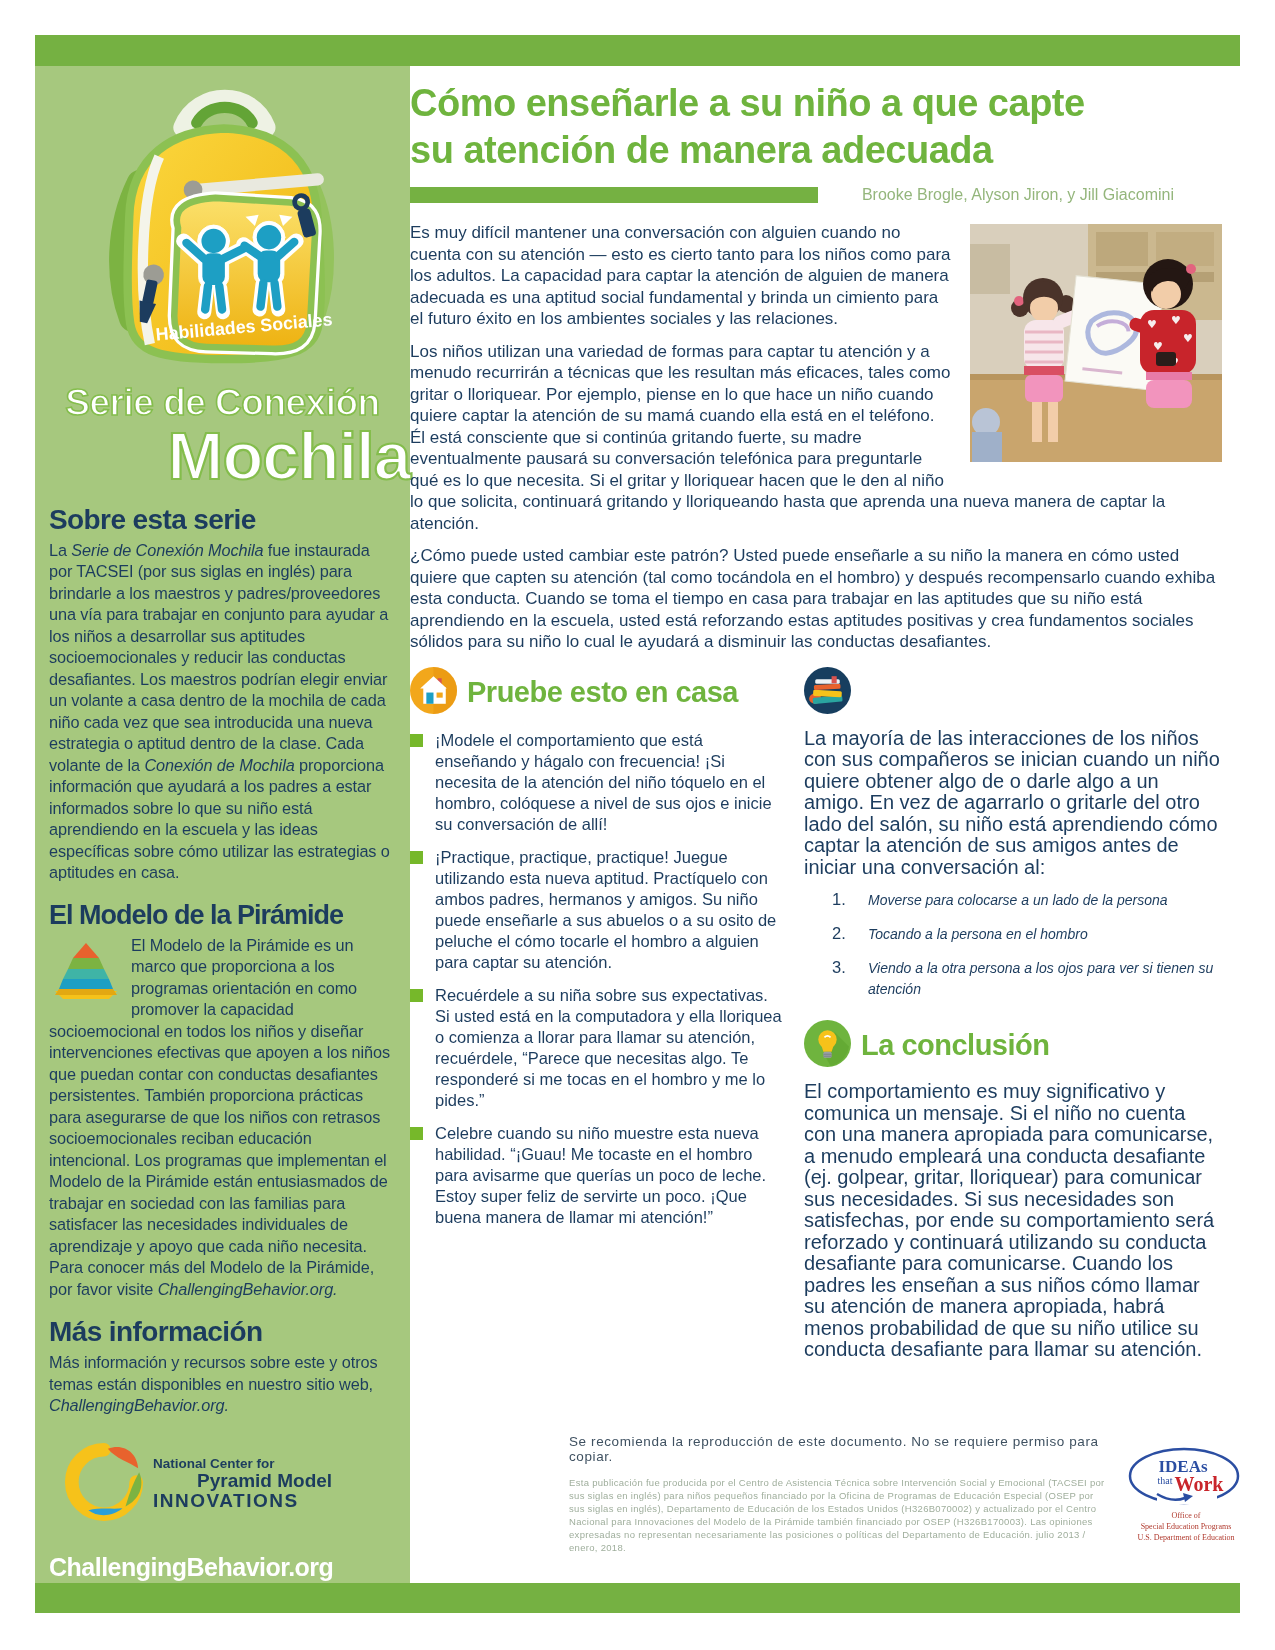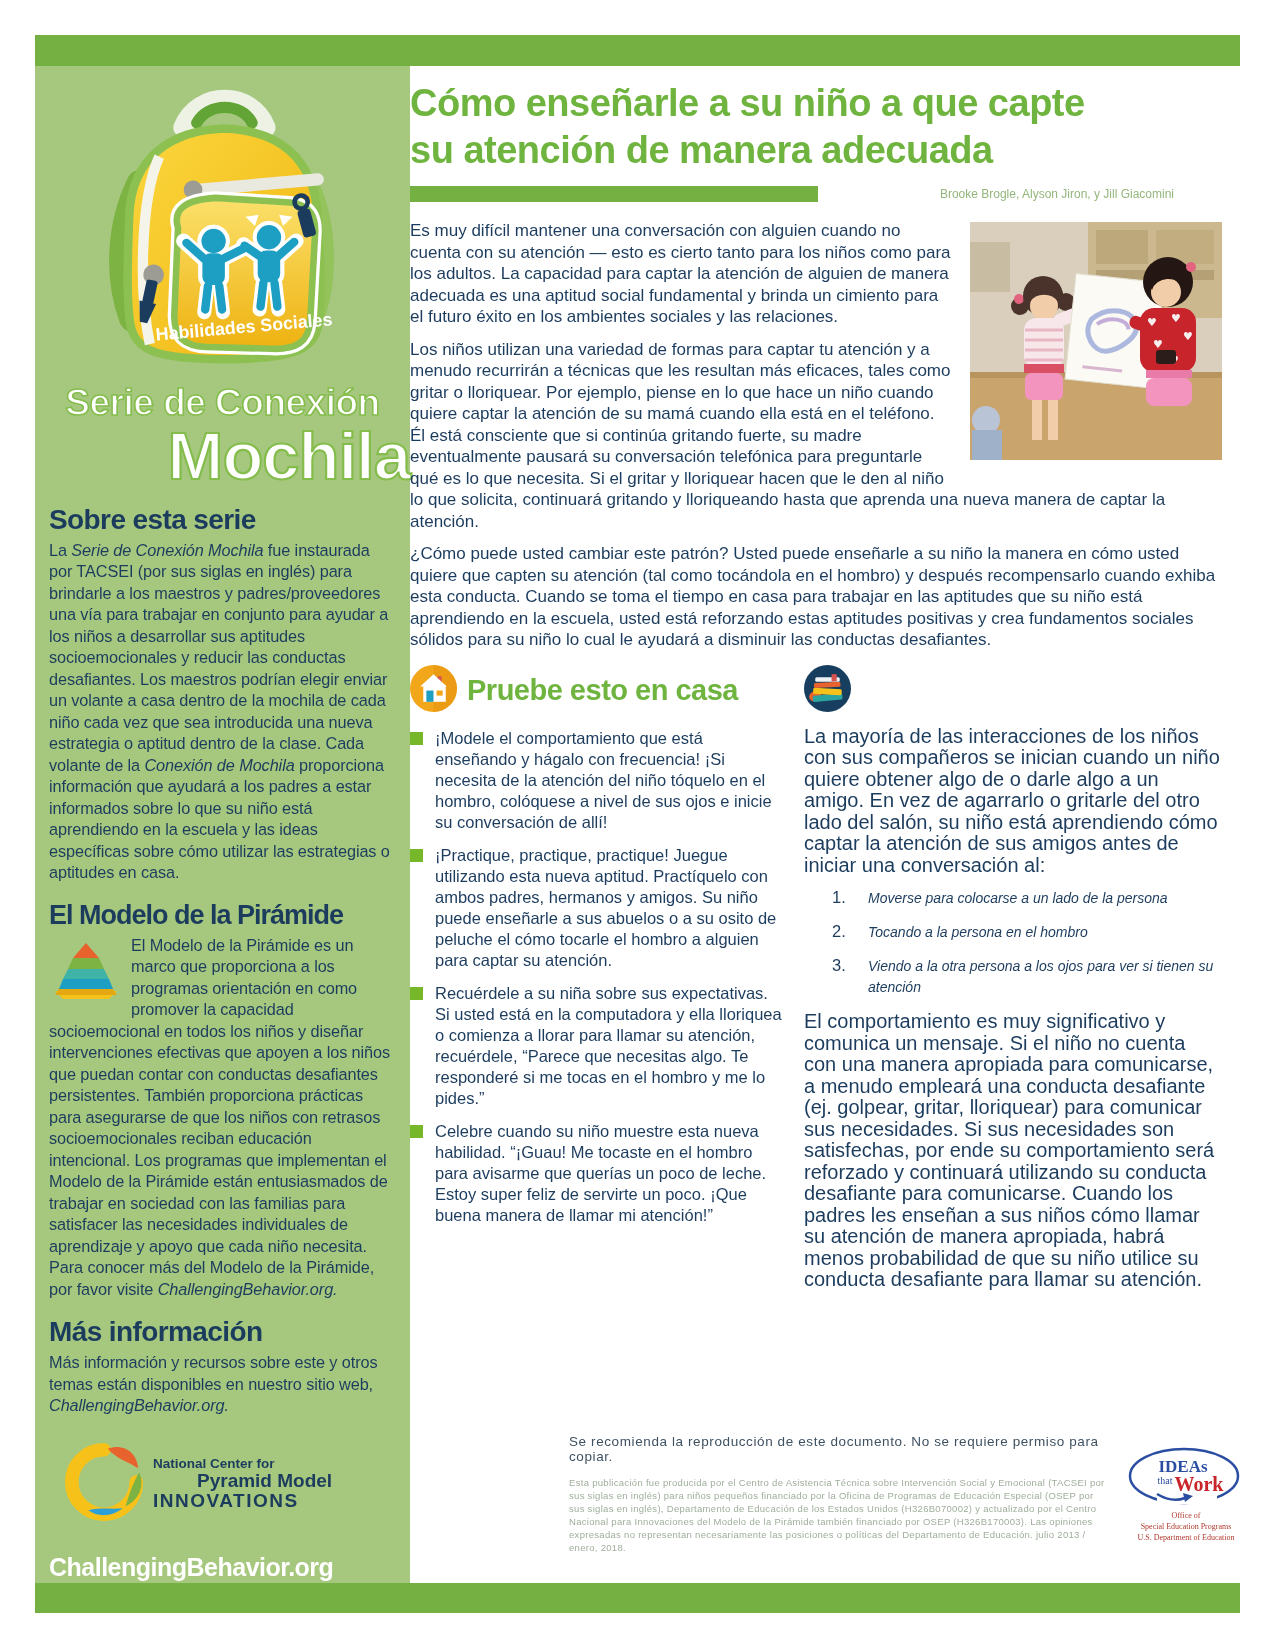--- a/index.html
+++ b/index.html
@@ -27,21 +27,21 @@
   .ncpmi-l1 { font-size:13.5px; font-weight:bold; color:#1c3c5e; }
   .ncpmi-l2 { font-size:19px;  font-weight:bold; color:#1c3c5e;margin-left:44px; }
   .ncpmi-l3 { font-size:19px;  font-weight:bold; color:#1c3c5e; letter-spacing:1.5px; }
   .side-site { font-size:25px; font-weight:bold; color:#ffffff; margin:26px 0 0 14px; letter-spacing:-0.5px; }
 
   
   .main { position:absolute; left:392px; top:66px; width:830px; padding-left:18px; box-sizing:border-box; }
   .title { font-size:38px; line-height:47px; font-weight:bold; color:#6fb43e; margin-top:14px; letter-spacing:-0.5px; }
   .byline-row { display:flex; align-items:center; margin-top:12px; }
   .byline-bar { width:408px; height:16px; background:#75b142; }
-  .byline { flex:1; text-align:right; padding-right:48px; color:#94b67c; font-size:12px; }
+  .byline { flex:1; text-align:right; padding-right:48px; color:#94b67c; font-size:16px; }
 
   .intro { margin-top:18px; }
   .photo-wrap { float:right; width:252px; height:238px; margin:2px 0 8px 16px; }
   .intro p { margin:0 0 11px; font-size:17px; line-height:21.5px; }
 
   .cols { display:flex; gap:22px; margin-top:14px; }
   .col-left { width:372px; }
   .col-right { width:418px; }
   .sec-head { display:flex; align-items:center; gap:10px; }
   .sec-head .ttl { font-size:29px; font-weight:bold; color:#6fb43e; letter-spacing:-0.5px; }
@@ -328,20 +328,34 @@
           <div class="step">
             <span class="num">2.</span>
             <span class="stx">Tocando a la persona en el hombro</span>
           </div>
           <div class="step">
             <span class="num">3.</span>
             <span class="stx">Viendo a la otra persona a los ojos para ver si tienen su atención</span>
           </div>
         </div>
 
+        <div class="sec-head concl-head">
+          <span>
+            <svg width="47" height="47" viewBox="0 0 46 46">
+              <circle cx="23" cy="23" r="23" fill="#6fb43e"></circle>
+              <path d="M30 12 L44 26 A23 23 0 0 1 26 45 L20 34 Z" fill="#5da32f" opacity=".6"></path>
+              <circle cx="23" cy="19" r="9" fill="#f6c21a"></circle>
+              <polygon points="17,25 29,25 27,31 19,31" fill="#f6c21a"></polygon>
+              <rect x="19" y="31" width="8" height="6" rx="1.5" fill="#9aa0a6"></rect>
+              <path d="M19 33.5 h8 M19 35.5 h8" stroke="#7d8389" stroke-width="1"></path>
+              <path d="M20 17 q3 -3 6 0" stroke="#ffffff" stroke-width="1.6" fill="none"></path>
+            </svg>
+          </span>
+          <span class="ttl">La conclusión</span>
+        </div>
         <p>El comportamiento es muy significativo y comunica un mensaje. Si el niño no cuenta con una manera apropiada para comunicarse, a menudo empleará una conducta desafiante (ej. golpear, gritar, lloriquear) para comunicar sus necesidades. Si sus necesidades son satisfechas, por ende su comportamiento será reforzado y continuará utilizando su conducta desafiante para comunicarse. Cuando los padres les enseñan a sus niños cómo llamar su atención de manera apropiada, habrá menos probabilidad de que su niño utilice su conducta desafiante para llamar su atención.</p>
       </div>
     </div>
   </div>
 
   <div class="footer">
     <div class="foot-text">
       <div class="notice">Se recomienda la reproducción de este documento. No se requiere permiso para copiar.</div>
       <div class="fineprint">Esta publicación fue producida por el Centro de Asistencia Técnica sobre Intervención Social y Emocional (TACSEI por sus siglas en inglés) para niños pequeños financiado por la Oficina de Programas de Educación Especial (OSEP por sus siglas en inglés), Departamento de Educación de los Estados Unidos (H326B070002) y actualizado por el Centro Nacional para Innovaciones del Modelo de la Pirámide también financiado por OSEP (H326B170003). Las opiniones expresadas no representan necesariamente las posiciones o políticas del Departamento de Educación. julio 2013 / enero, 2018.</div>
     </div>

